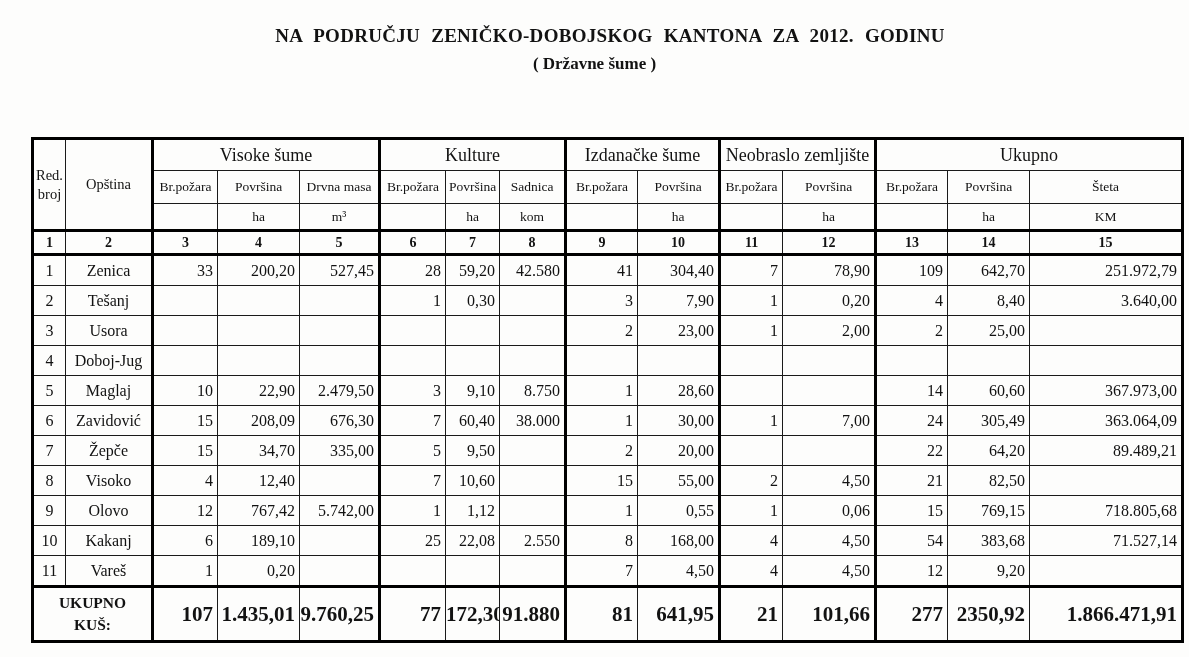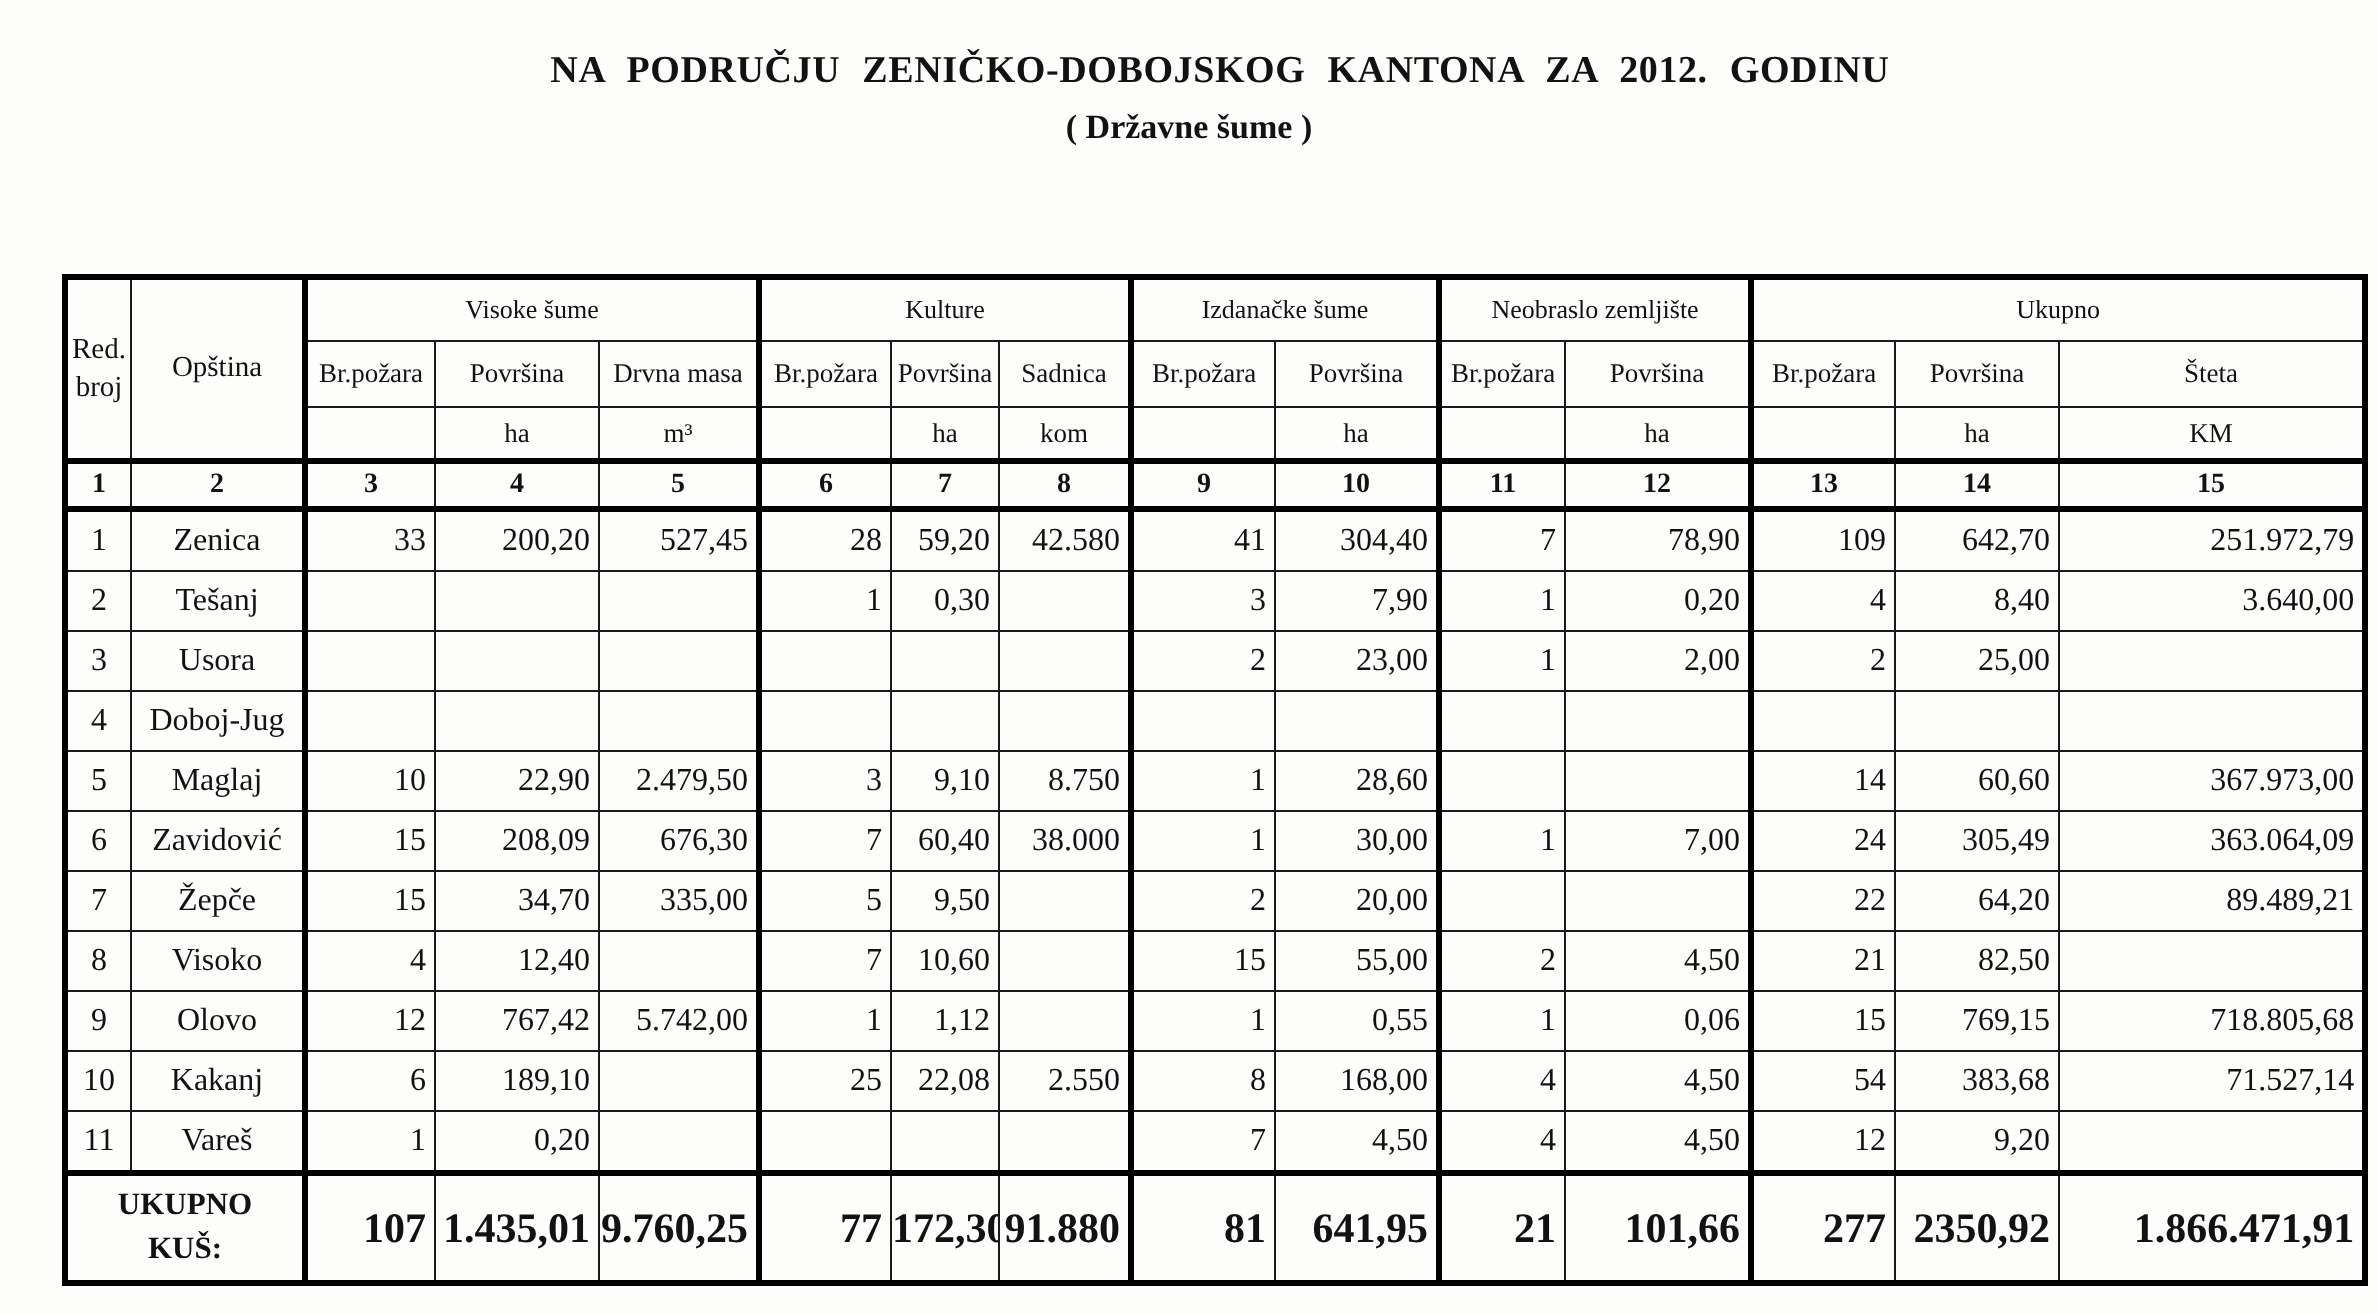--- a/index.html
+++ b/index.html
@@ -29,21 +29,21 @@
     border-collapse:collapse;table-layout:fixed;
     border:3px solid #000;
   }
   .fire-table th,.fire-table td{
     border:1.5px solid #1a1a1a;
     padding:0;overflow:hidden;
     font-weight:normal;
   }
   .thickL{border-left:3px solid #000 !important;}
 
-  .group-h{font-weight:bold;font-size:13px;text-align:center;height:30px;}
+  .group-h{font-weight:bold;font-size:18px;text-align:center;height:30px;}
   .sub-h{font-size:13.5px;text-align:center;height:32px;margin-left:36px;}
   .unit-h{font-size:13.5px;text-align:center;height:25px;}
   .corner-h{
     font-weight:bold;font-size:14.5px;text-align:center;
     white-space:pre-line;line-height:1.25;
   }
   tr.num-row th{
     font-weight:bold;font-size:14px;text-align:center;height:21px;
     border-top:3px solid #000;border-bottom:3px solid #000;
   }

